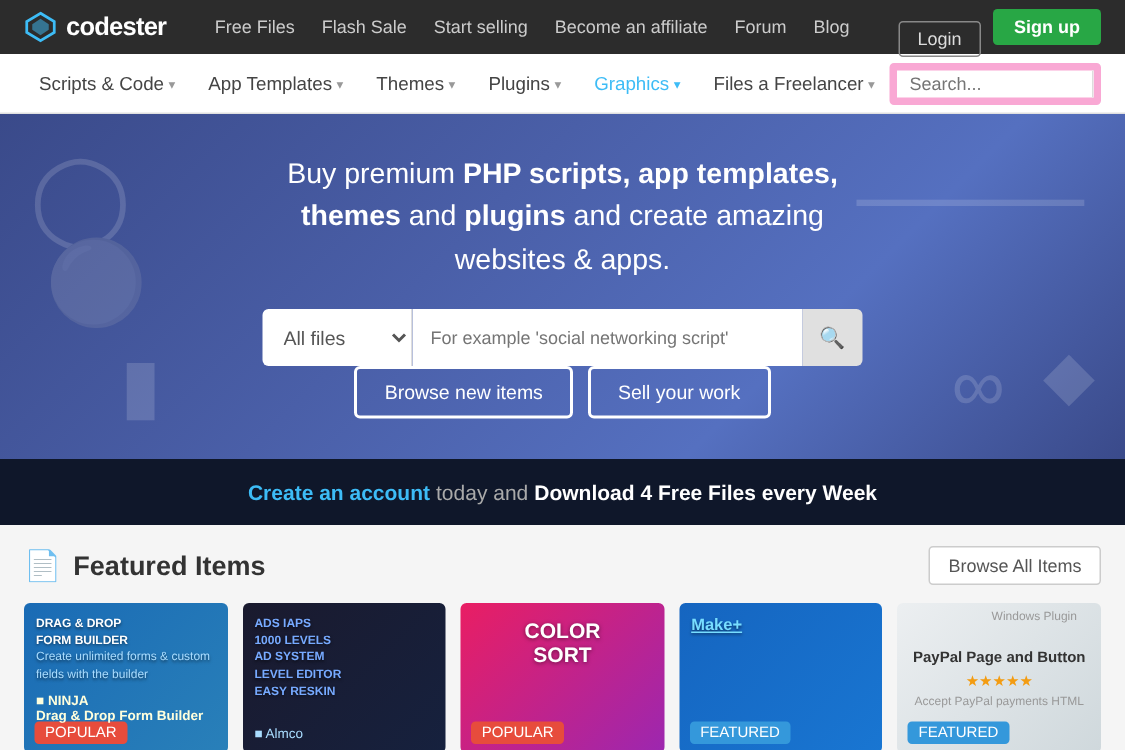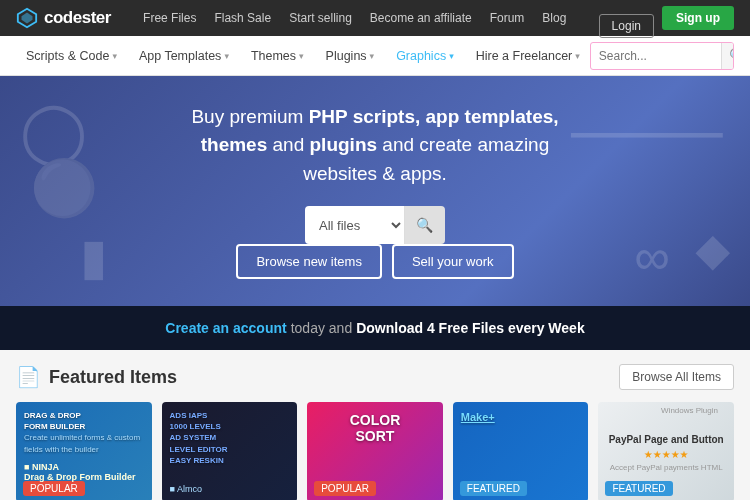--- a/index.html
+++ b/index.html
@@ -94,21 +94,21 @@
       white-space: nowrap;
     }
     .sec-nav-item.active { color: #3dbcf6; }
     .chevron {
       font-size: 9px;
       color: #999;
     }
     .sec-nav-search {
       display: flex;
       align-items: center;
-      border: 1px solid #f9a8d4;
+      border: 5px solid #f9a8d4;
       border-radius: 3px;
       overflow: hidden;
       height: 28px;
     }
     .sec-nav-search input {
       border: none;
       outline: none;
       padding: 0 8px;
       font-size: 12px;
       width: 130px;
@@ -370,21 +370,21 @@
     </a>
     <a class="sec-nav-item">
       <span>Plugins</span>
       <span class="chevron">▾</span>
     </a>
     <a class="sec-nav-item active">
       <span>Graphics</span>
       <span class="chevron" style="color:#3dbcf6">▾</span>
     </a>
     <a class="sec-nav-item">
-      <span>Hire a Freelancer</span>
+      <span>Files a Freelancer</span>
       <span class="chevron">▾</span>
     </a>
   </div>
   <div class="sec-nav-search">
     <input type="text" placeholder="Search..." style="">
     <button class="search-btn">🔍</button>
   </div>
 </div>
 
 <div class="hero">
@@ -401,20 +401,21 @@
   <p class="hero-title">
     Buy premium <strong>PHP scripts, app templates,</strong><br>
     <strong>themes</strong> and <strong>plugins</strong> and create amazing<br>
     websites &amp; apps.
   </p>
 
   <div class="hero-search-row">
     <select class="hero-select">
       <option>All files</option>
     </select>
+    <input class="hero-input" type="text" placeholder="For example 'social networking script'" style="">
     <button class="hero-search-btn">🔍</button>
   </div>
 
   <div class="hero-buttons">
     <button class="btn-browse">Browse new items</button>
     <button class="btn-sell">Sell your work</button>
   </div>
 </div>
 
 <div class="cta-bar">

